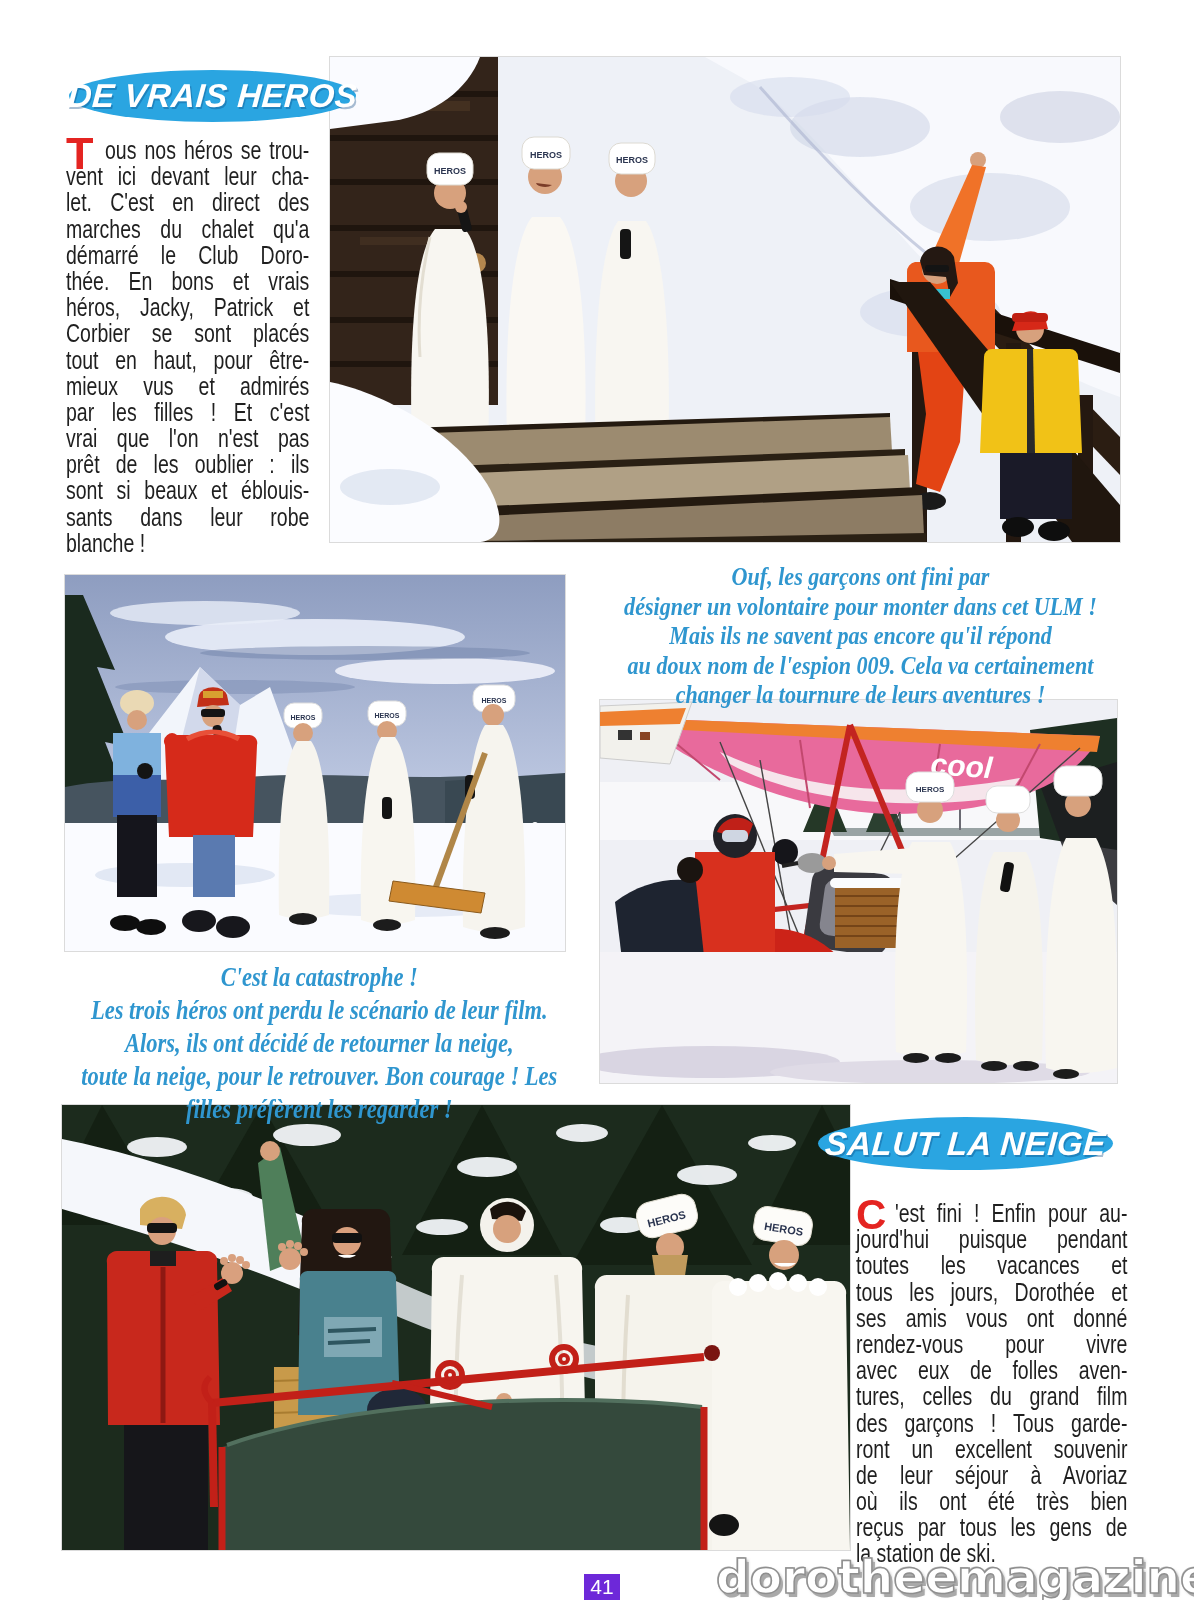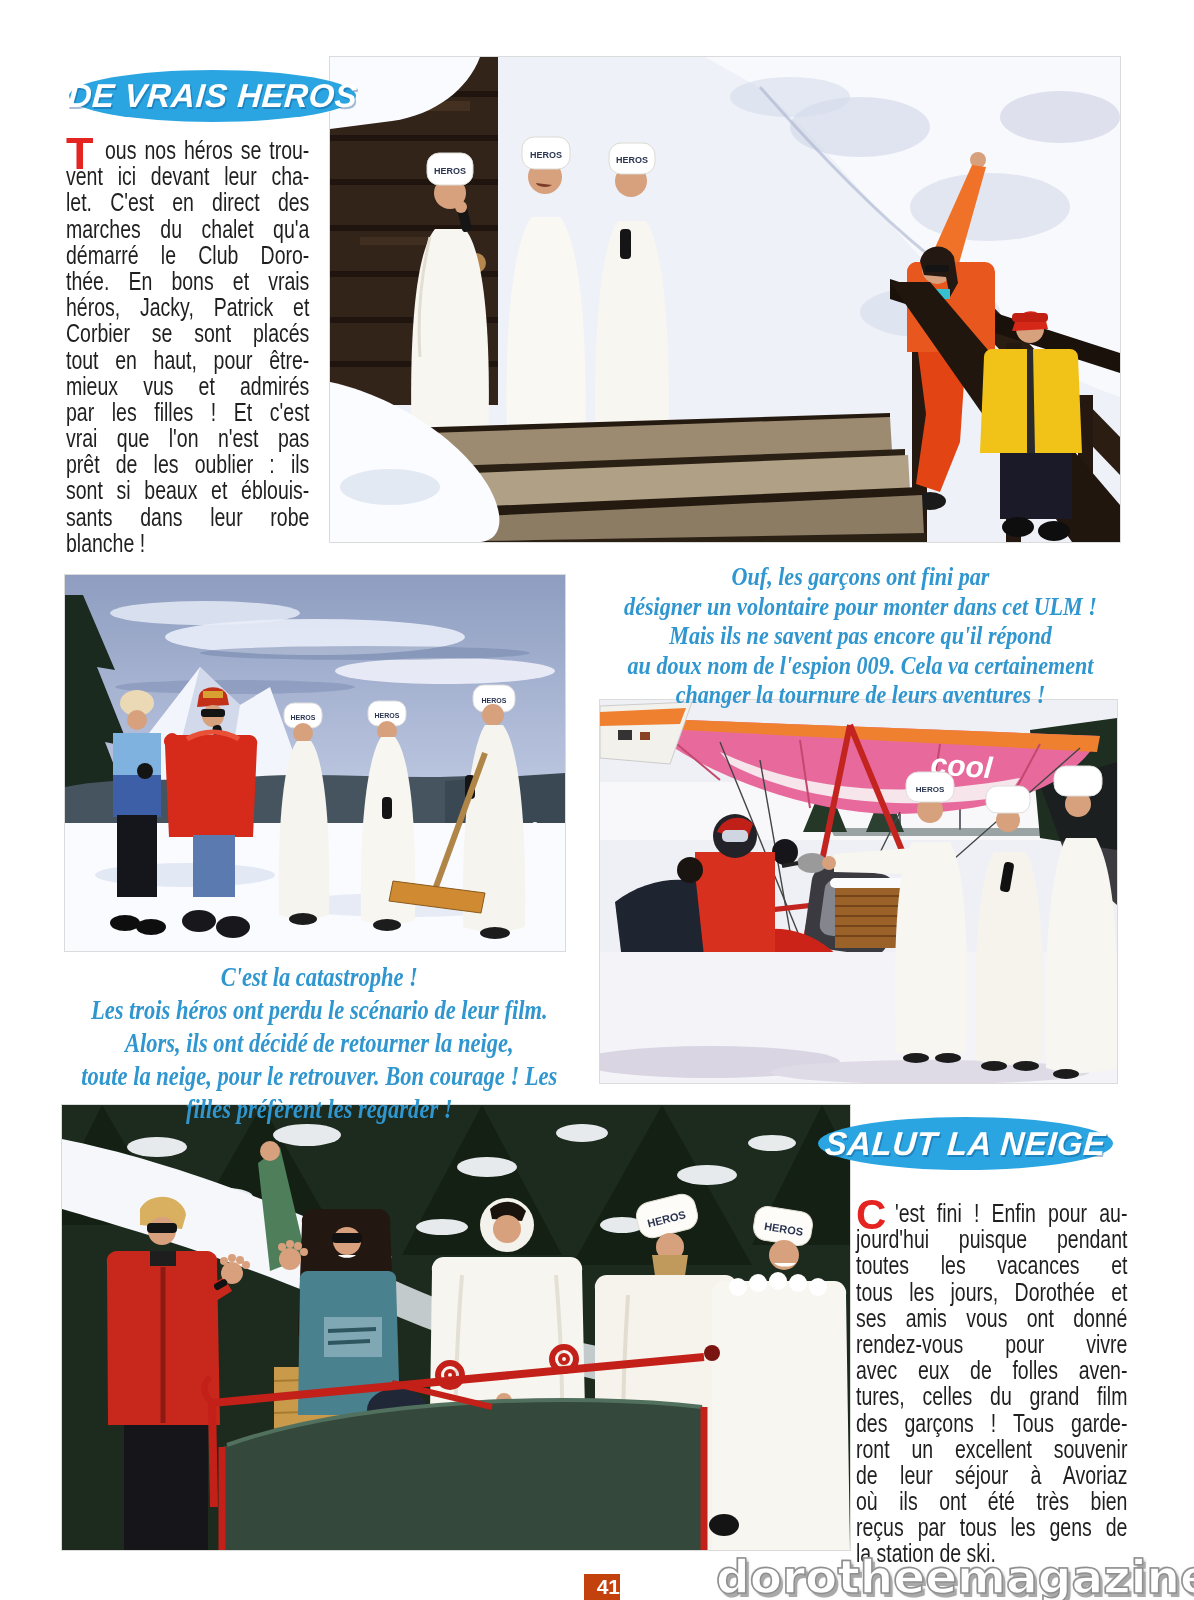--- a/index.html
+++ b/index.html
@@ -16,22 +16,22 @@
   .col .tline{text-align:justify;text-align-last:justify;height:26.2px;white-space:nowrap;overflow:visible;}
   .col .tline:last-child{text-align-last:left;}
   .col.indent-first .tline:first-child{padding-left:50px;}
   .dropcap{position:absolute;z-index:4;color:#e42421;font-weight:bold;line-height:1;
            font-family:"Liberation Sans",sans-serif;}
   .caption{position:absolute;z-index:3;color:#2f96cf;font-family:"Liberation Serif",serif;
            font-weight:bold;font-style:italic;transform:scaleX(.85);transform-origin:0 0;}
   .caption .tline{text-align:center;white-space:nowrap;}
   .cap-ulm{font-size:26px;line-height:29.5px;}
   .cap-cata{font-size:26.5px;line-height:33px;}
-  .pagenum{position:absolute;z-index:4;background:#c2410c;color:#ffffff;font-weight:bold;
-           font-size:21px;display:flex;align-items:center;justify-content:flex-end;}
+  .pagenum{position:absolute;z-index:4;background:#6d28d9;color:#ffffff;font-weight:normal;
+           font-size:21px;display:flex;align-items:center;justify-content:center;}
   .watermark{position:absolute;z-index:6;font-family:"DejaVu Sans",sans-serif;font-weight:bold;
            font-size:47px;color:#ffffff;-webkit-text-stroke:1.5px #8f8f8f;white-space:nowrap;
            text-shadow:3px 4px 0 #a9a9a9,-1px -1px 0 #c2c2c2,2px 2px 3px rgba(110,110,110,.6);
            letter-spacing:0;}
   .hatline{fill:#2b3550;font-family:"Liberation Sans",sans-serif;font-weight:bold;}
 </style>
 </head>
 <body>
 
 <div class="page">

